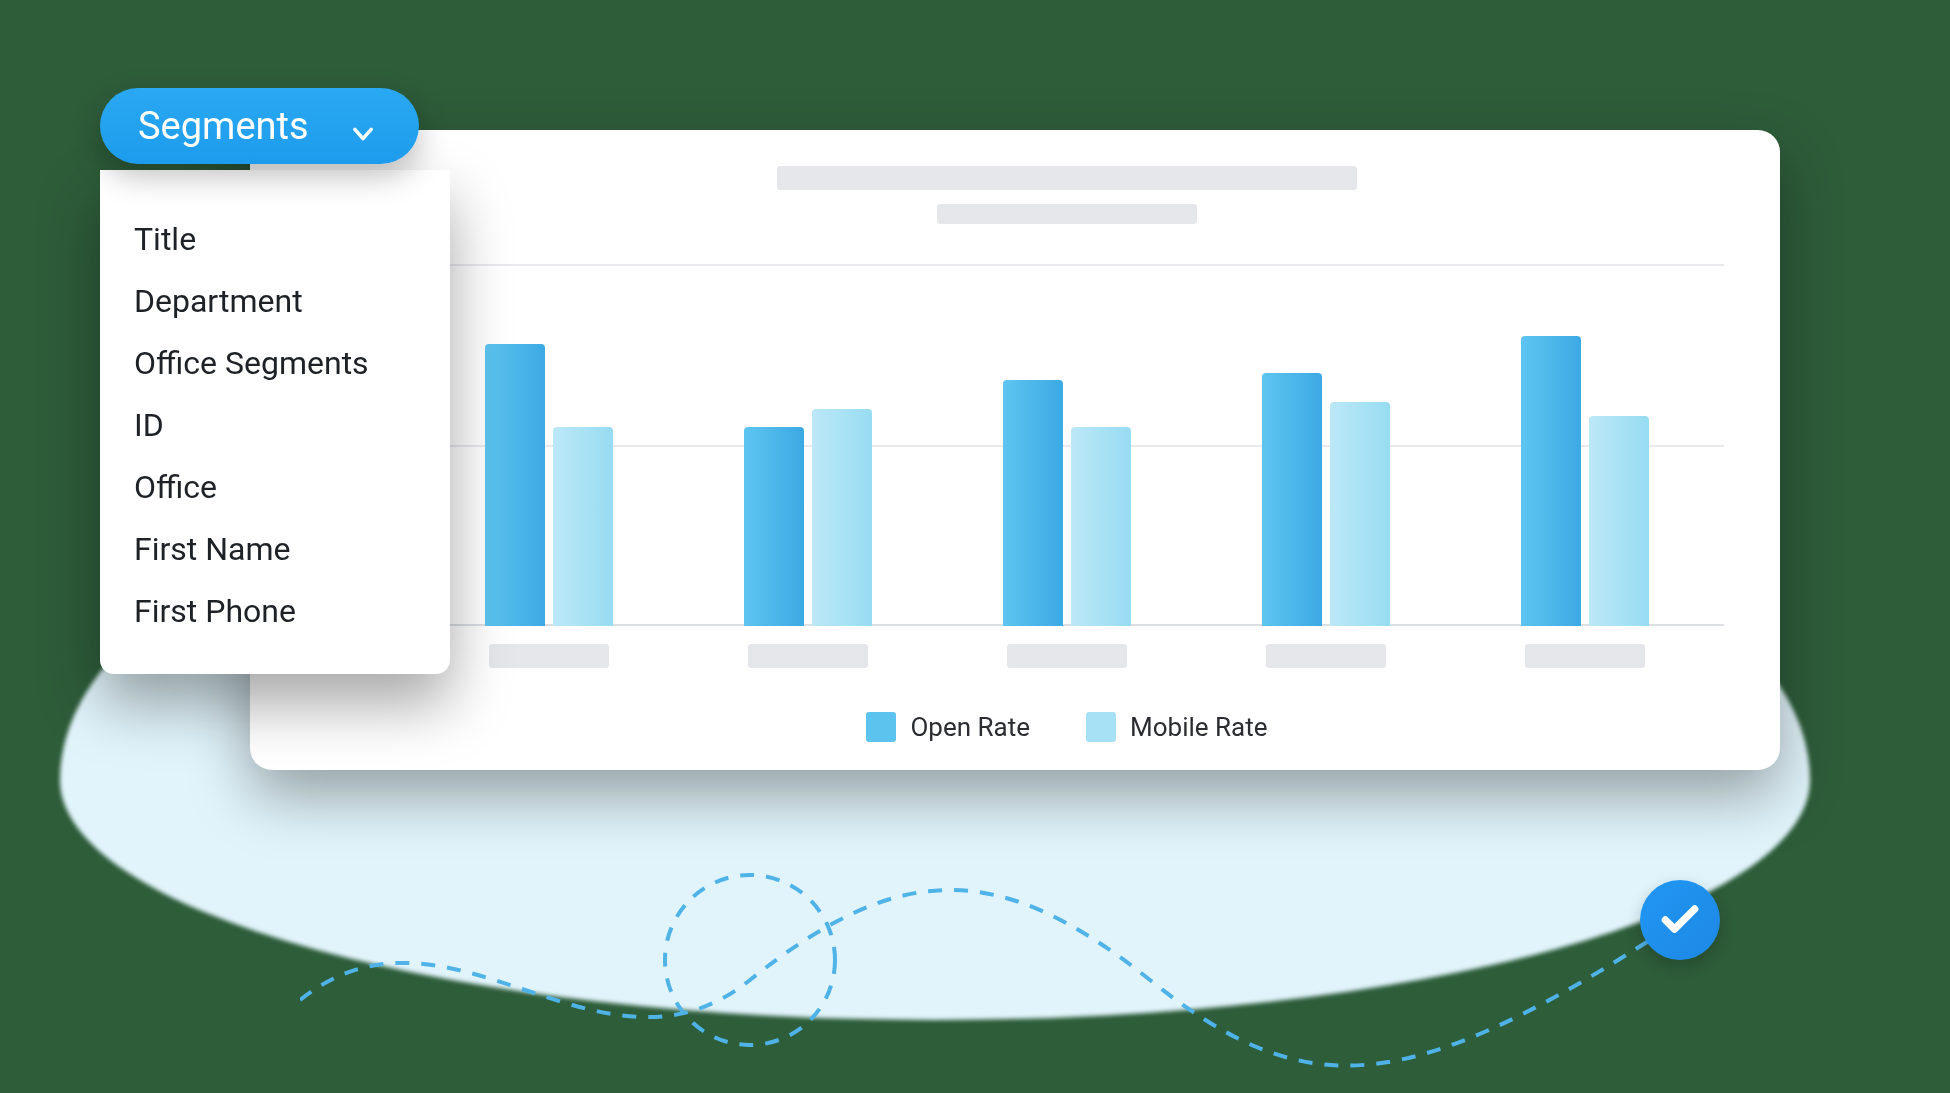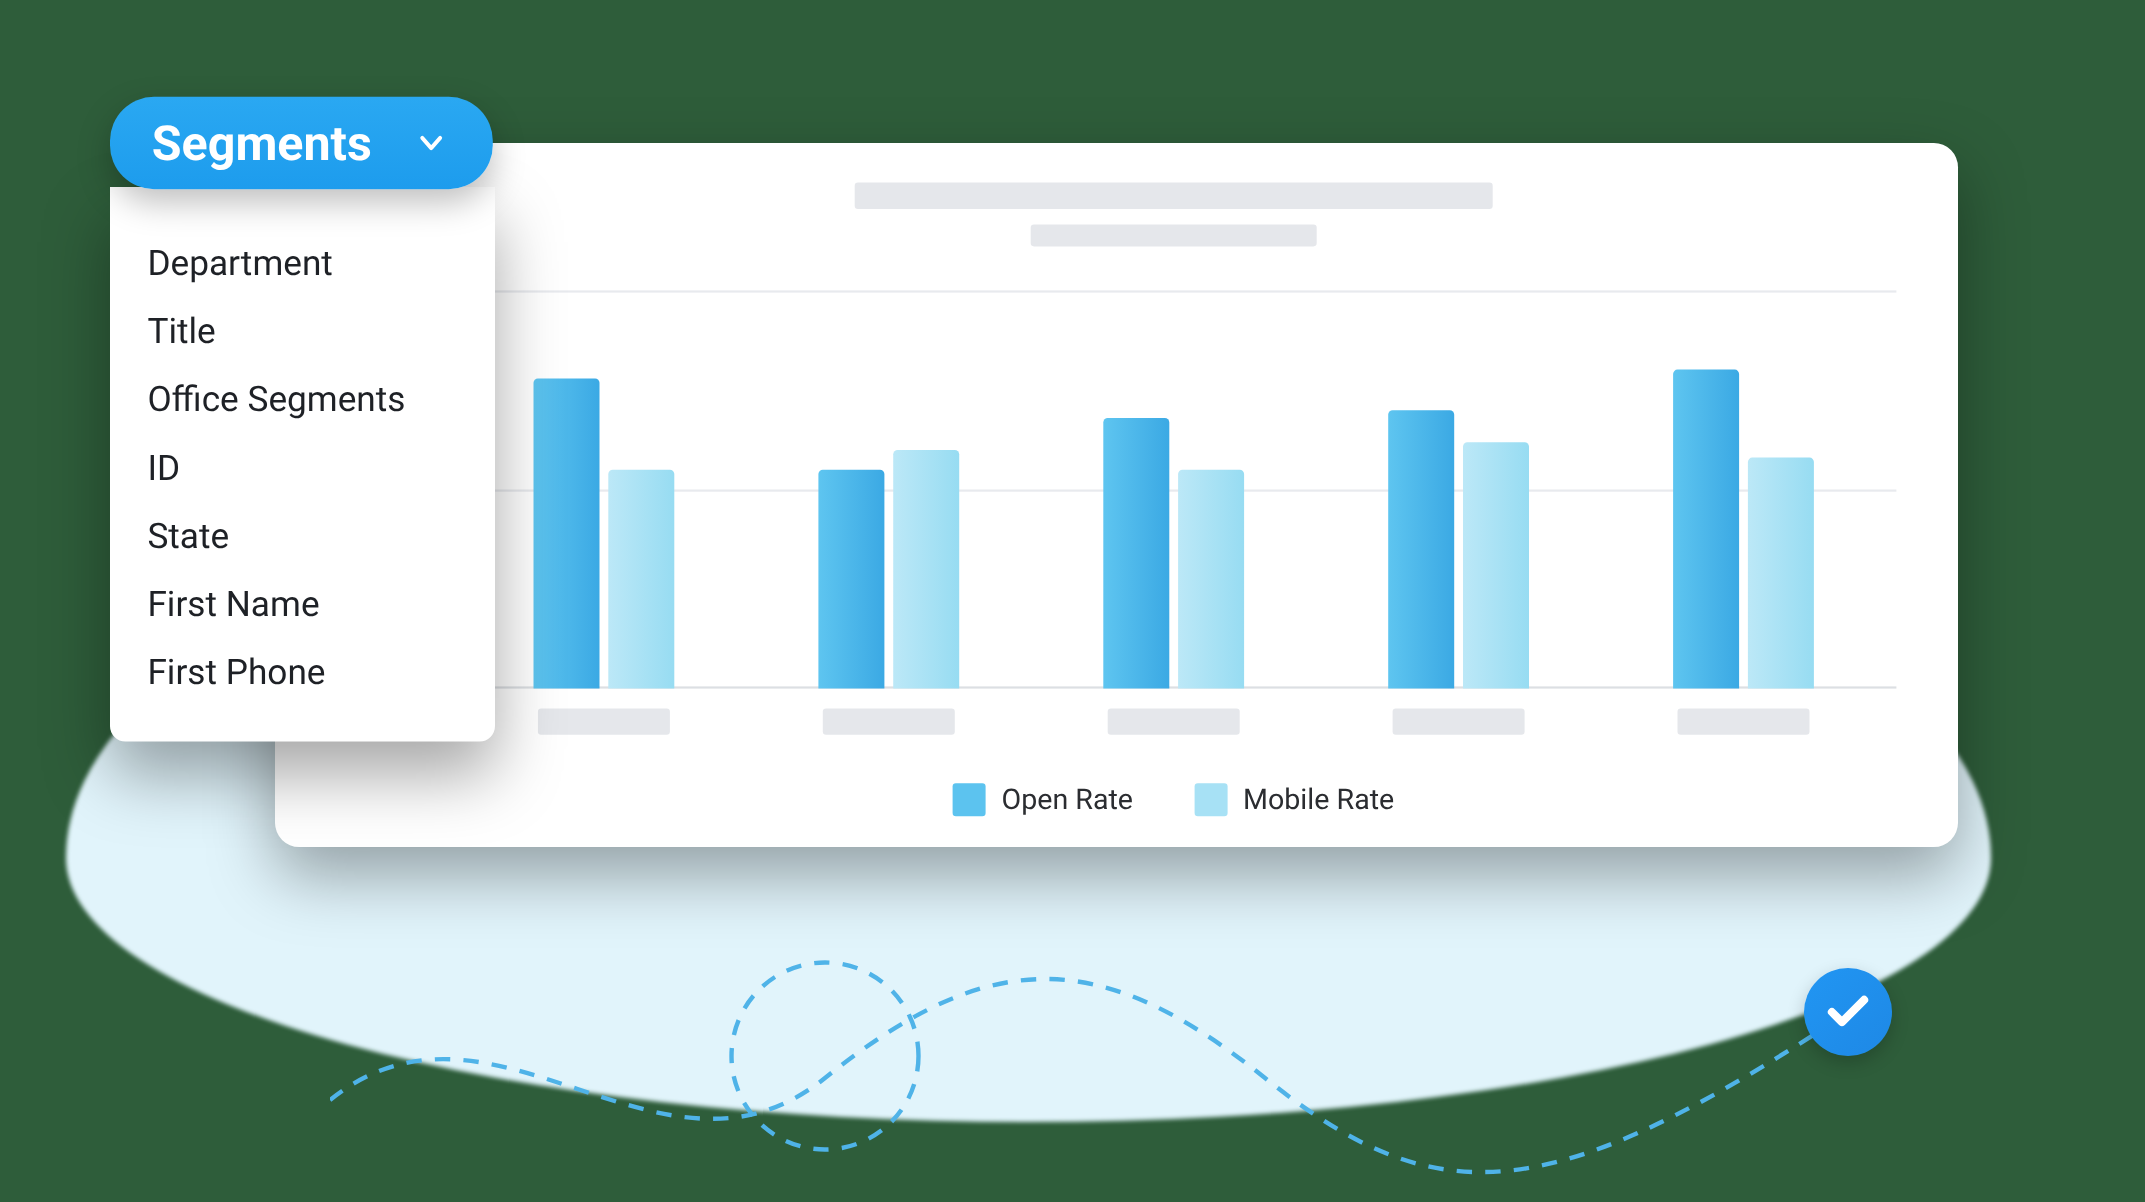--- a/index.html
+++ b/index.html
@@ -146,26 +146,26 @@
   .sw-open  { background: #5cc3ef; }
   .sw-click { background: #a7e1f5; }
 
   
   .seg-btn {
     position: absolute;
     left: 100px;
     top: 88px;
     background: linear-gradient(180deg,#2aa8f2,#1d9ced);
     color: #fff;
-    font-size: 44px;
-    font-weight: 700;
+    font-size: 38px;
+    font-weight: 400;
     padding: 16px 42px 16px 38px;
     border-radius: 40px;
     display: flex;
-    align-items: center;
+    align-items: flex-end;
     gap: 40px;
     box-shadow: 0 12px 30px rgba(0,0,0,0.25);
     cursor: pointer;
     z-index: 5;
   }
   .seg-btn svg { width: 28px; height: 28px; }
 
   .seg-menu {
     position: absolute;
     left: 100px;
@@ -249,25 +249,25 @@
 </div>
 
 <div class="seg-btn">
   <span>Segments</span>
   <svg viewBox="0 0 24 24" fill="none">
     <path d="M5 8l7 8 7-8" stroke="#fff" stroke-width="3" stroke-linecap="round" stroke-linejoin="round"></path>
   </svg>
 </div>
 
 <div class="seg-menu" id="seg-menu">
+    <div class="seg-menu-item">Title</div>
     <div class="seg-menu-item">Department</div>
-    <div class="seg-menu-item">Title</div>
     <div class="seg-menu-item">Office Segments</div>
     <div class="seg-menu-item">ID</div>
-    <div class="seg-menu-item">State</div>
+    <div class="seg-menu-item">Office</div>
     <div class="seg-menu-item">First Name</div>
     <div class="seg-menu-item">First Phone</div>
   </div>
 
 <div class="check-badge">
   <svg viewBox="0 0 24 24" fill="none">
     <path d="M4 12l5 5L20 6" stroke="#fff" stroke-width="4" stroke-linecap="round" stroke-linejoin="round"></path>
   </svg>
 </div>
 

